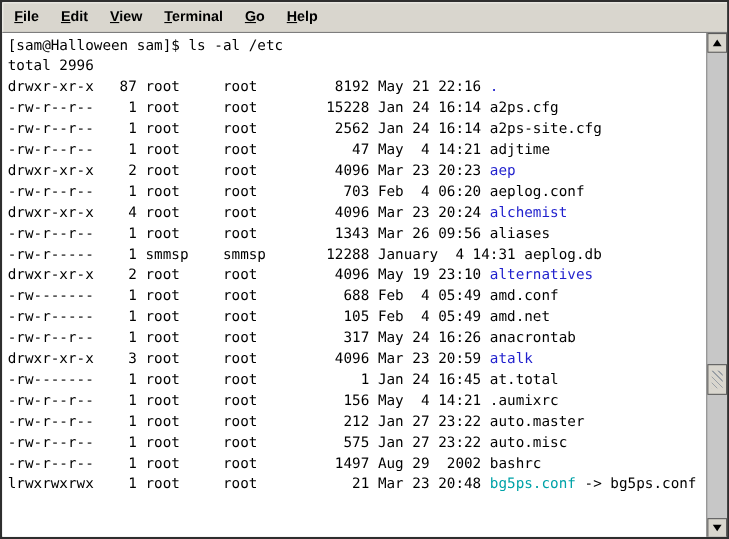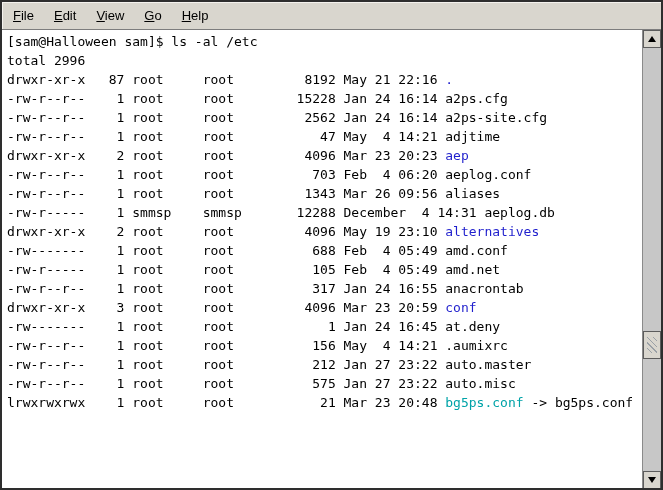--- a/index.html
+++ b/index.html
@@ -11,23 +11,24 @@
     background:#ffffff;
     font-family:"Liberation Sans", sans-serif;
     overflow:hidden;
   }
   
   .menubar {
     height:27px;
     background:var(--menubar-bg,#d9d6ce);
     border-bottom:1px solid #7d7d7d;
     display:flex;
-    align-items:center;
+    align-items:flex-start;
     padding-left:1px;
     box-shadow:inset 1px 1px 0 #f4f2ee;
+    font-weight:bold;
   }
   .menu-item {
     font-size:13px;
     color:#000;
     padding:5px 10px;
     cursor:default;
     white-space:nowrap;
   }
   .menu-item u { text-decoration:underline; }
   
@@ -97,47 +98,50 @@
 </style>
 </head>
 <body>
 
 <div class="window">
 
   <div class="menubar" id="menubar">
       <span class="menu-item"><u>F</u>ile</span>
       <span class="menu-item"><u>E</u>dit</span>
       <span class="menu-item"><u>V</u>iew</span>
+      <span class="menu-item"><u>T</u>erminal</span>
       <span class="menu-item"><u>G</u>o</span>
       <span class="menu-item"><u>H</u>elp</span>
     </div>
 
   <div class="content">
 
     <div class="terminal-screen">
       <div class="term-line">[sam@Halloween sam]$ ls -al /etc</div>
       <div class="term-line">total 2996</div>
       <div id="file-list">
           <div class="term-line"><span>drwxr-xr-x   87 root     root         8192 May 21 22:16 </span><span class="name-dir">.</span></div>
           <div class="term-line"><span>-rw-r--r--    1 root     root        15228 Jan 24 16:14 </span><span class="name-file">a2ps.cfg</span></div>
           <div class="term-line"><span>-rw-r--r--    1 root     root         2562 Jan 24 16:14 </span><span class="name-file">a2ps-site.cfg</span></div>
           <div class="term-line"><span>-rw-r--r--    1 root     root           47 May  4 14:21 </span><span class="name-file">adjtime</span></div>
           <div class="term-line"><span>drwxr-xr-x    2 root     root         4096 Mar 23 20:23 </span><span class="name-dir">aep</span></div>
           <div class="term-line"><span>-rw-r--r--    1 root     root          703 Feb  4 06:20 </span><span class="name-file">aeplog.conf</span></div>
+          <div class="term-line"><span>drwxr-xr-x    4 root     root         4096 Mar 23 20:24 </span><span class="name-dir">alchemist</span></div>
           <div class="term-line"><span>-rw-r--r--    1 root     root         1343 Mar 26 09:56 </span><span class="name-file">aliases</span></div>
-          <div class="term-line"><span>-rw-r-----    1 smmsp    smmsp       12288 December  4 14:31 </span><span class="name-file">aeplog.db</span></div>
+          <div class="term-line"><span>-rw-r-----    1 smmsp    smmsp       12288 January  4 14:31 </span><span class="name-file">aeplog.db</span></div>
           <div class="term-line"><span>drwxr-xr-x    2 root     root         4096 May 19 23:10 </span><span class="name-dir">alternatives</span></div>
           <div class="term-line"><span>-rw-------    1 root     root          688 Feb  4 05:49 </span><span class="name-file">amd.conf</span></div>
           <div class="term-line"><span>-rw-r-----    1 root     root          105 Feb  4 05:49 </span><span class="name-file">amd.net</span></div>
-          <div class="term-line"><span>-rw-r--r--    1 root     root          317 Jan 24 16:55 </span><span class="name-file">anacrontab</span></div>
-          <div class="term-line"><span>drwxr-xr-x    3 root     root         4096 Mar 23 20:59 </span><span class="name-dir">conf</span></div>
-          <div class="term-line"><span>-rw-------    1 root     root            1 Jan 24 16:45 </span><span class="name-file">at.deny</span></div>
+          <div class="term-line"><span>-rw-r--r--    1 root     root          317 May 24 16:26 </span><span class="name-file">anacrontab</span></div>
+          <div class="term-line"><span>drwxr-xr-x    3 root     root         4096 Mar 23 20:59 </span><span class="name-dir">atalk</span></div>
+          <div class="term-line"><span>-rw-------    1 root     root            1 Jan 24 16:45 </span><span class="name-file">at.total</span></div>
           <div class="term-line"><span>-rw-r--r--    1 root     root          156 May  4 14:21 </span><span class="name-file">.aumixrc</span></div>
           <div class="term-line"><span>-rw-r--r--    1 root     root          212 Jan 27 23:22 </span><span class="name-file">auto.master</span></div>
           <div class="term-line"><span>-rw-r--r--    1 root     root          575 Jan 27 23:22 </span><span class="name-file">auto.misc</span></div>
+          <div class="term-line"><span>-rw-r--r--    1 root     root         1497 Aug 29  2002 </span><span class="name-file">bashrc</span></div>
           <div class="term-line"><span>lrwxrwxrwx    1 root     root           21 Mar 23 20:48 </span><span class="name-symlink">bg5ps.conf</span><span> -&gt; bg5ps.conf</span></div>
         </div>
     </div>
 
     <div class="scrollbar">
       <div class="sb-btn up">
         <span class="tri-up"></span>
       </div>
       <div class="sb-thumb"></div>
       <div class="sb-btn down">

